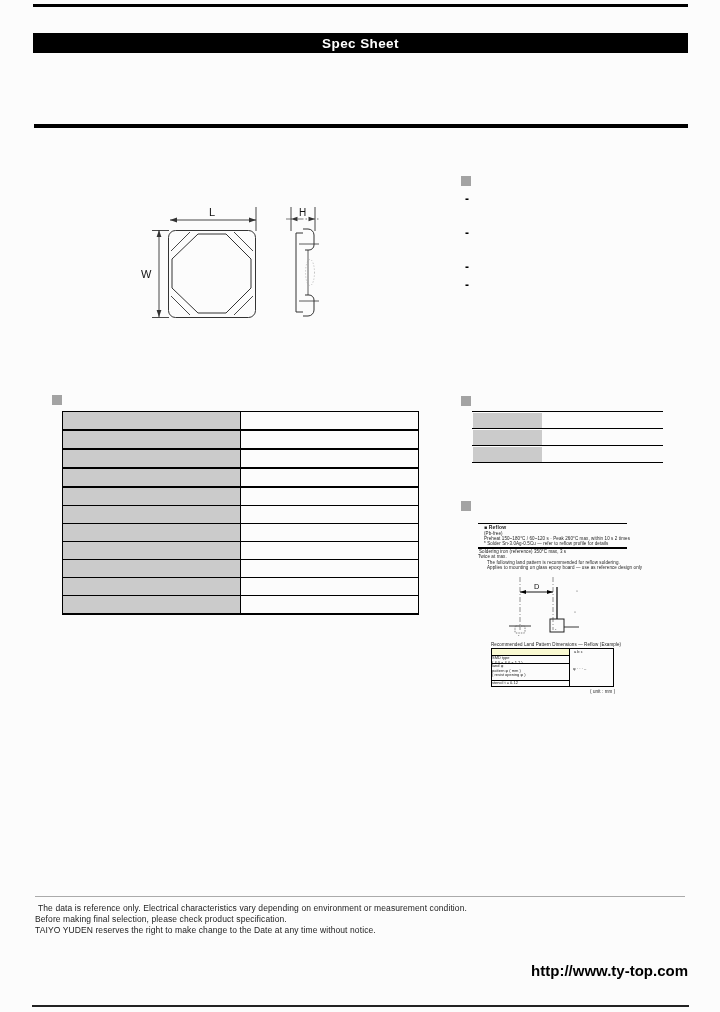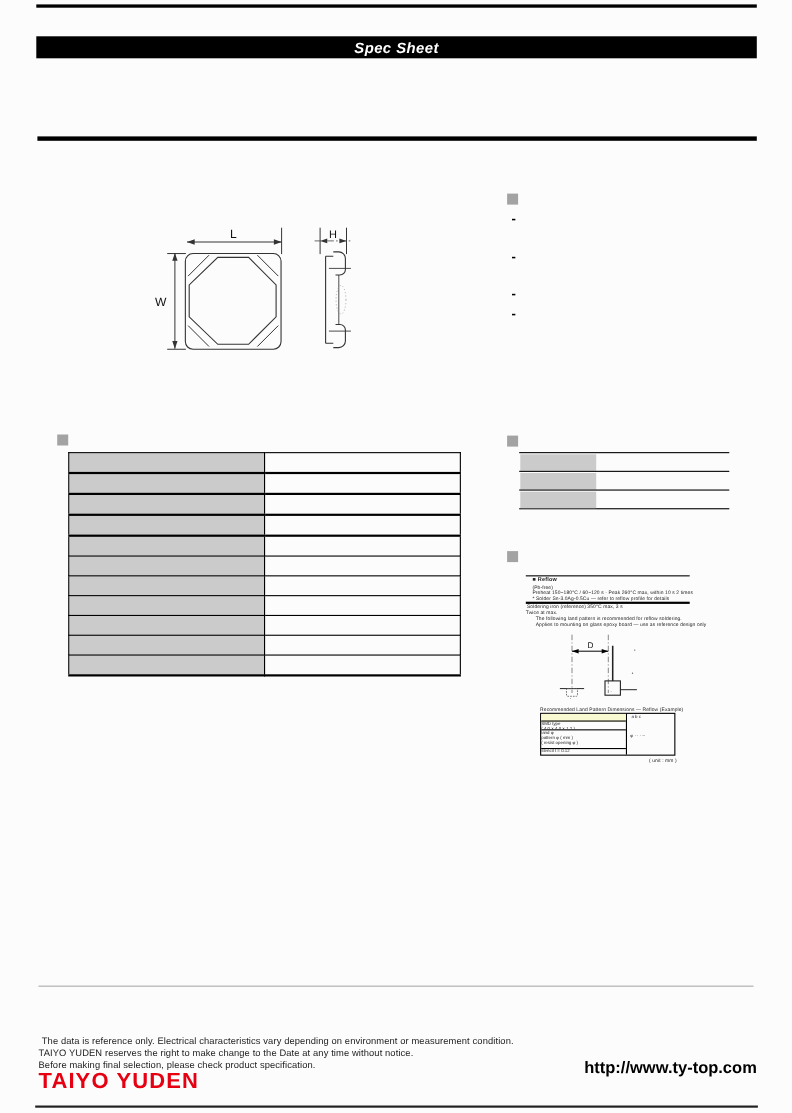--- a/index.html
+++ b/index.html
@@ -2,21 +2,21 @@
 <html><head>
 <meta charset="utf-8">
 <style>
   html,body{margin:0;padding:0;background:#fbfbfb;}
   .page{position:relative;width:720px;height:1012px;background:#fcfcfc;overflow:hidden;
         font-family:"Liberation Sans","DejaVu Sans",sans-serif;color:#111;}
   .abs{position:absolute;}
   .rule{background:#000;}
   .title-bar{left:33px;top:33px;width:655px;height:20px;background:#000;color:#fff;
              display:flex;align-items:center;justify-content:center;
-             font-size:13.5px;font-weight:bold;letter-spacing:.4px;font-style:italic;}
+             font-size:13.5px;font-weight:bold;letter-spacing:.4px;}
   .bullet{width:10px;height:10px;background:#a3a3a3;}
   .dash-item{left:465px;font-weight:bold;font-size:12px;line-height:10px;color:#000;}
 
   
   table.spec{border-collapse:collapse;table-layout:fixed;width:357px;}
   table.spec td{border:1px solid #000;height:17px;padding:0;}
   table.spec{border:1px solid #000;border-bottom:2.5px solid #000;}
   table.spec td.g{background:#cbcbcb;width:177px;}
   table.spec tr.tk td{border-bottom-width:2.5px;}
 
@@ -221,23 +221,22 @@
       </div>
     </div>
     <div class="lp-right">
       <div class="t4" style="position:absolute;left:4px;top:1px;">a      b      c</div>
       <div class="t4" style="position:absolute;left:3px;top:18px;">φ    · ·    · –</div>
     </div>
   </div>
   <div class="abs t45" style="left:590px;top:689px;">( unit : mm )</div>
 
   <div class="abs" style="left:35px;top:896px;width:650px;height:1px;background:#aaa;"></div>
-  <div class="abs disc" style="left:35px;top:941px;width:660px;">
+  <div class="abs disc" style="left:35px;top:903px;width:660px;">
     <div style="padding-left:3px;">The data is reference only. Electrical characteristics vary depending on environment or measurement condition.</div>
+    <div>Before making final selection, please check product specification.</div>
     <div>TAIYO YUDEN reserves the right to make change to the Date at any time without notice.</div>
-    <div>Before making final selection, please check product specification.</div>
   </div>
 
   <div class="abs url" style="left:460px;top:962px;width:228px;text-align:right;">http://www.ty-top.com</div>
-  <div class="abs logo" style="left:35px;top:972px;">TAIYO YUDEN</div>
   <div class="abs rule" style="left:32px;top:1005px;width:657px;height:2px;background:#222;"></div>
 
 </div>
 
 </body></html>

